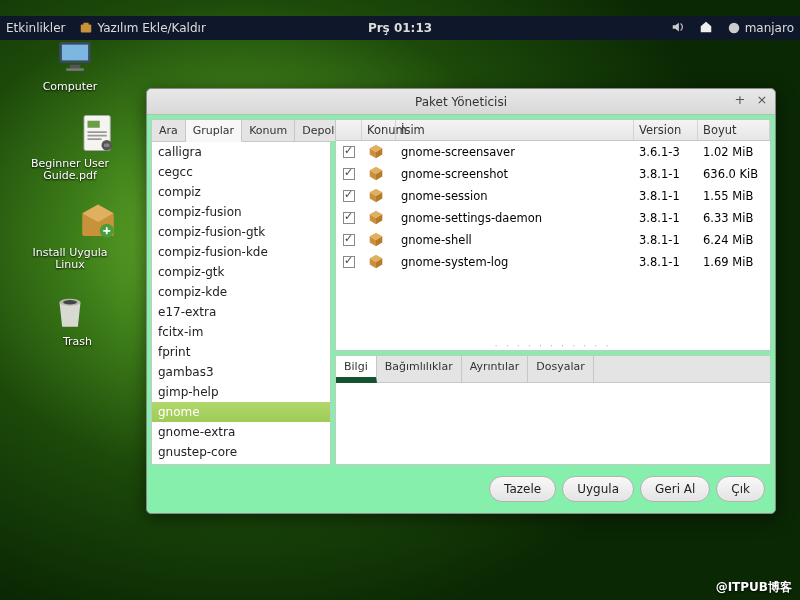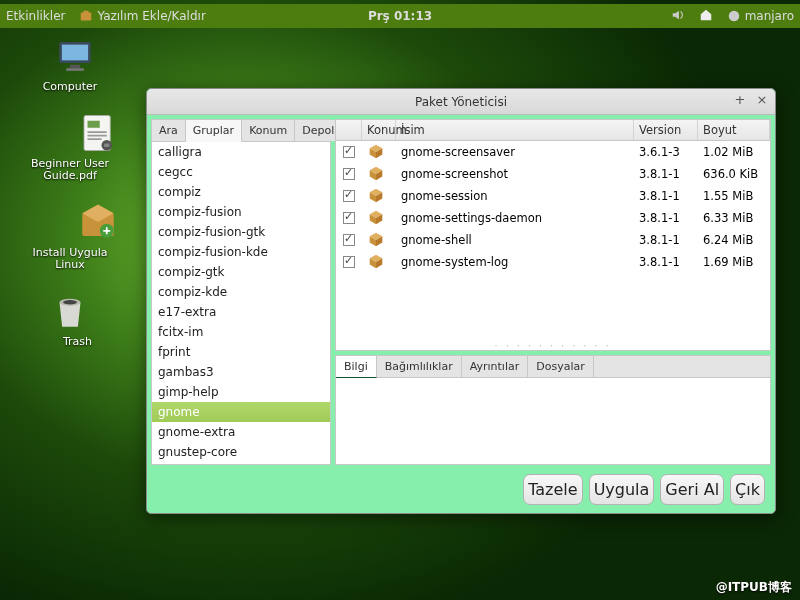--- a/index.html
+++ b/index.html
@@ -5,21 +5,21 @@
   * { box-sizing: border-box; margin: 0; padding: 0; font-family: "DejaVu Sans", Arial, sans-serif; }
   body { width: 800px; height: 600px; overflow: hidden; background: #1a3a0a; position: relative; }
 
   .wallpaper { position:absolute; inset:0;
     background: radial-gradient(ellipse 500px 400px at 30% 40%, #7dbf3a 0%, #5ca228 15%, #3b7a18 35%, #1d4a0a 60%, #0a2804 100%);
     overflow:hidden; }
   .swirl { position:absolute; width:700px; height:500px; left:-100px; top:50px;
     background: radial-gradient(ellipse 250px 200px at 60% 50%, rgba(180,230,130,0.45), transparent 55%);
     border-radius:50%; transform:rotate(-10deg); filter:blur(2px); }
 
-  .topbar { position:absolute; top:4px; left:0; right:0; height:24px; background:#4d7c0f;
+  .topbar { position:absolute; top:16px; left:0; right:0; height:24px; background:#0f172a;
     display:flex; align-items:center; color:#ddd; font-size:12px; padding:0 6px; z-index:5; }
   .topbar .left { display:flex; align-items:center; gap:4px; }
   .topbar .app { margin-left:10px; display:flex; gap:4px; }
   .topbar .center { position:absolute; left:50%; transform:translateX(-50%); font-weight:bold; }
   .topbar .right { margin-left:auto; display:flex; align-items:center; gap:14px; }
   .topbar svg { fill:#ccc; }
 
   .desktop-icons { position:absolute; top:34px; left:20px; width:100px; z-index:2; display:flex; flex-direction:column; gap:18px; align-items:center; }
   .di { display:flex; flex-direction:column; align-items:flex-end; gap:3px; cursor:pointer; }
   .di .ic { width:44px; height:44px; display:flex; align-items:center; justify-content:center; }
@@ -53,26 +53,26 @@
   .tbody { flex:1; overflow:hidden; }
   .tr { display:flex; align-items:center; height:22px; }
   .td { padding:0 5px; overflow:hidden; white-space:nowrap; }
   .chk { width:12px; height:12px; border:1px solid #888; background:#fff; position:relative; margin:auto; }
   .chk::after { content:"✓"; position:absolute; left:0; top:-3px; font-size:11px; color:#444; }
   .scrollhint { height:8px; text-align:center; color:#aaa; font-size:8px; letter-spacing:3px; }
 
   .detail { height:110px; border:1px solid #c7c7c7; background:#fff; display:flex; flex-direction:column; }
   .dtabs { display:flex; background:#e4e4e4; border-bottom:1px solid #c7c7c7; font-size:11px; }
   .dtab { padding:4px 8px; border-right:1px solid #c7c7c7; cursor:pointer; color:#333; }
-  .dtab.active { background:#fff; border-bottom:1px solid #14532d; margin-bottom:-1px; }
+  .dtab.active { background:#fff; border-bottom:6px solid #14532d; margin-bottom:-1px; }
   .detail-body { flex:1; background:#fff; }
 
   .footer { height:40px; display:flex; align-items:center; justify-content:flex-end; gap:6px; padding:0 6px; }
-  .btn { padding:5px 4px; font-size:16px; background:linear-gradient(#f8f8f8,#e4e4e4);
-    border:1px solid #b3b3b3; border-radius:7px; cursor:pointer; color:#222; }
+  .btn { padding:5px 14px; font-size:12px; background:linear-gradient(#f8f8f8,#e4e4e4);
+    border:1px solid #b3b3b3; border-radius:13px; cursor:pointer; color:#222; }
 
   .watermark { position:absolute; right:8px; bottom:4px; color:#fff; font-size:12px; font-weight:bold;
     text-shadow:0 1px 2px #000; z-index:20; }
 </style>
 </head>
 <body>
 
 <div class="wallpaper">
     <div class="swirl"></div>
   </div>

